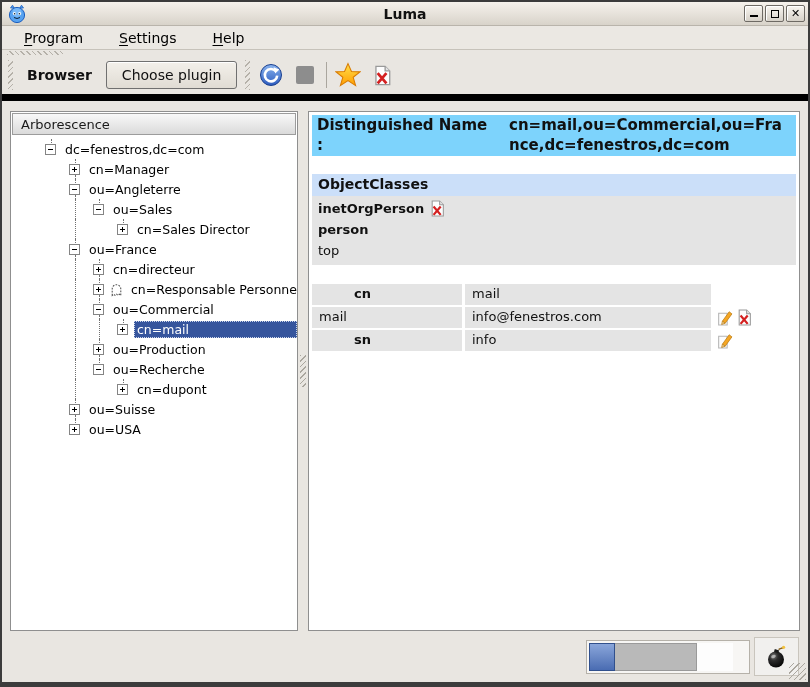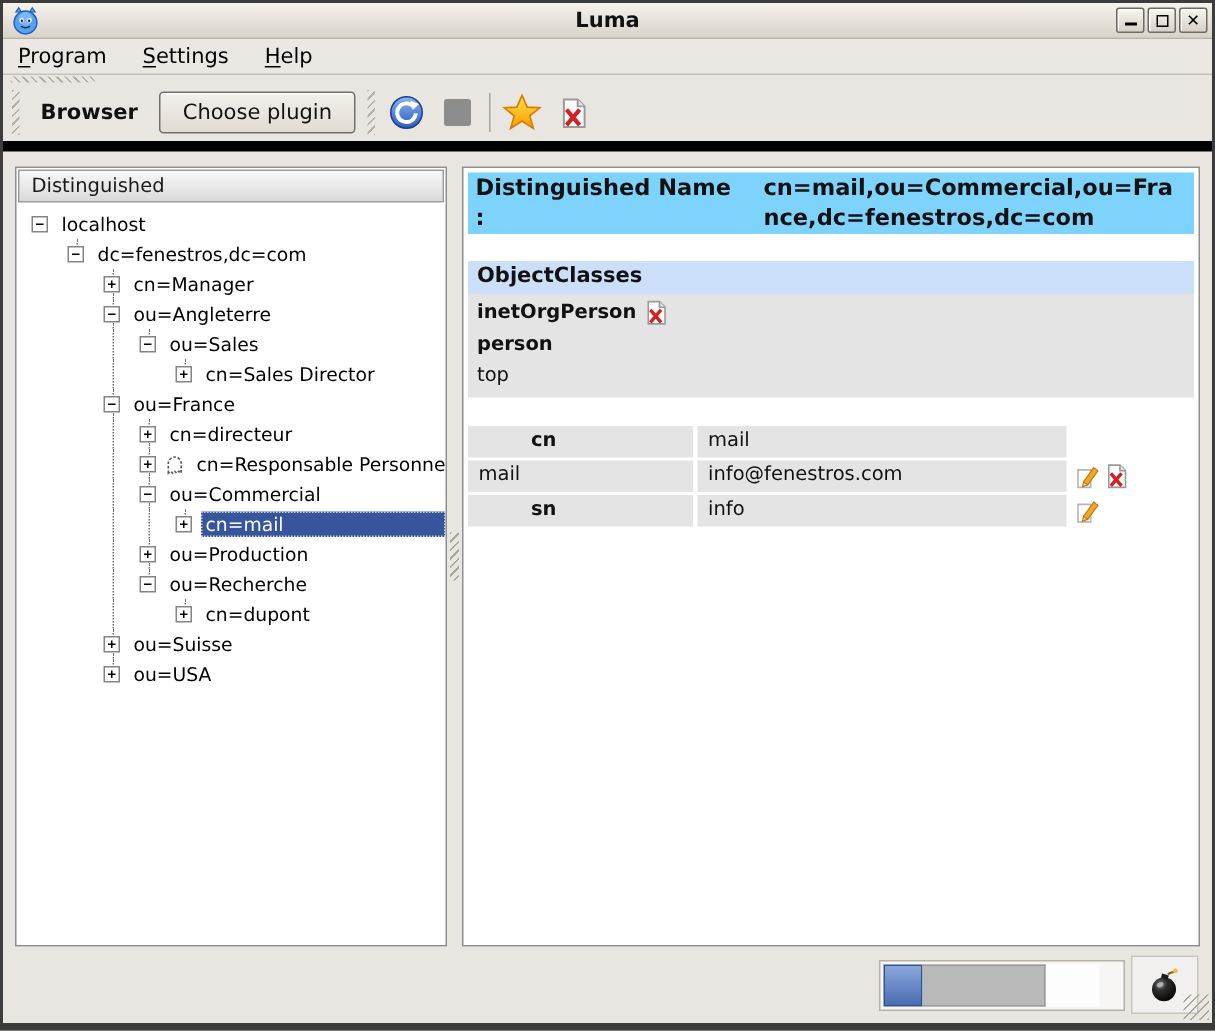--- a/index.html
+++ b/index.html
@@ -18,21 +18,21 @@
   .winbtns { margin-left:auto; display:flex; gap:2px; z-index:1; }
   .winbtn { width:19px; height:17px; background:linear-gradient(#f8f5f0,#d6d1c8);
             border:1px solid #6e6a64; border-radius:2px; box-shadow:inset 1px 1px 0 #fff;
             display:flex; align-items:center; justify-content:center; cursor:pointer; }
   .winbtn .glyph-min { width:8px; height:7px; border-bottom:2px solid #000; }
   .winbtn .glyph-max { width:8px; height:8px; border:1.5px solid #000; }
   .winbtn .glyph-close { font-size:11px; font-weight:bold; color:#000; line-height:1; }
 
   
   .menubar { height:24px; flex:0 0 auto; background:#ebe8e3; border-bottom:1px solid #c6c2ba;
-             display:flex; align-items:center; gap:4px; }
+             display:flex; align-items:center; padding-left:12px; gap:16px; }
   .menu-item { font-size:14px; color:#000; padding:2px 10px; cursor:default; }
   .menu-item u { text-underline-offset:2px; }
 
   
   .handle-row { height:6px; flex:0 0 auto; position:relative; }
   .hhandle { position:absolute; left:5px; top:1px; width:56px; height:4px;
              background:repeating-linear-gradient(45deg,#b5b1a9 0 1px,transparent 1px 4px); }
   .toolbar { height:45px; flex:0 0 auto; display:flex; align-items:center; gap:8px;
              padding:0 6px; border-bottom:7px solid #000000; }
   .vhandle { width:5px; height:30px; flex:0 0 auto;
@@ -184,30 +184,22 @@
         <path d="M3 1 h7 l3.5 3.5 V15 H3 Z" fill="#fdfdfd" stroke="#9a9a9a"></path>
         <path d="M10 1 v3.5 h3.5" fill="#e4e4e4" stroke="#9a9a9a"></path>
         <path d="M4.3 6.2 L11 14 M11 6.2 L4.3 14" stroke="#d42020" stroke-width="2.1"></path>
       </svg>
     </div>
   </div>
 
   <div class="main">
 
     <div class="tree-panel">
-      <div class="tree-header">Distinguished</div>
+      <div class="tree-header">Arborescence</div>
       <div class="tree-body" id="tree-body">
-          <div class="tree-row">
-            <span class="expc">
-              <span class="exp">
-                <i class="h"></i>
-              </span>
-            </span>
-            <span class="tree-label">localhost</span>
-          </div>
           <div class="tree-row">
             <span class="guide"></span>
             <span class="expc stub-top">
               <span class="exp">
                 <i class="h"></i>
               </span>
             </span>
             <span class="tree-label">dc=fenestros,dc=com</span>
           </div>
           <div class="tree-row">

